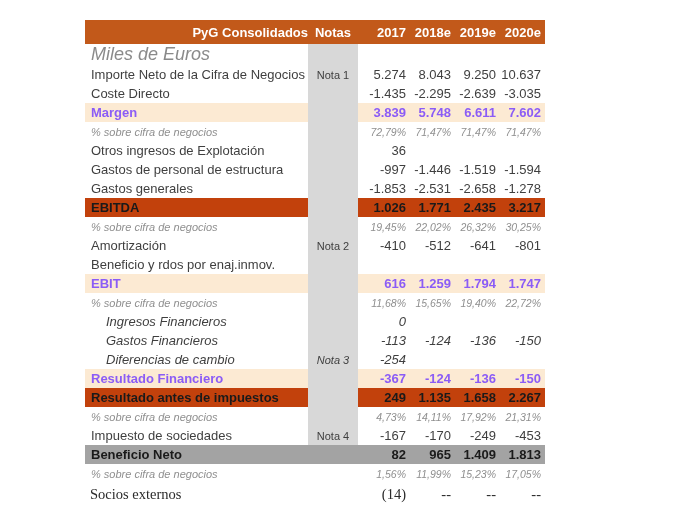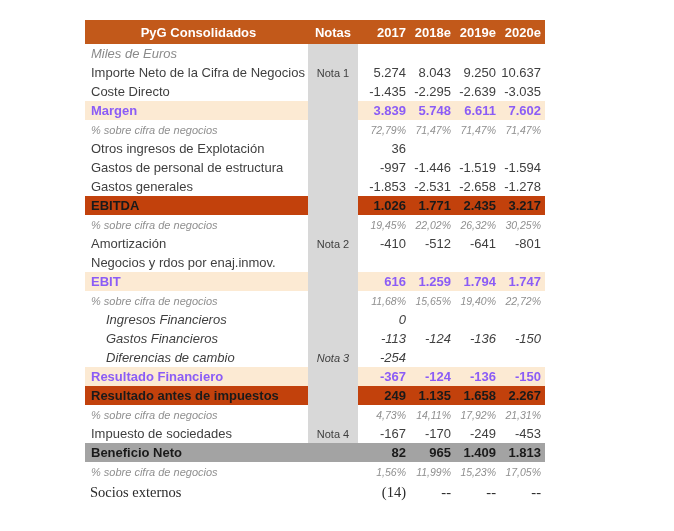--- a/index.html
+++ b/index.html
@@ -25,41 +25,41 @@
   thead th{
     background:#C2591A;
     color:#ffffff;
     font-size:13px;
     font-weight:bold;
     height:24px;
     padding:0;
     white-space:nowrap;
     overflow:hidden;
   }
-  thead th.h-label{text-align:center;padding-left:4px;}
+  thead th.h-label{text-align:right;padding-left:4px;}
   thead th.h-nota{text-align:center;}
   thead th.h-year{text-align:right;padding-right:4px;}
 
   
   td{
     height:19px;
     padding:0;
     font-size:13px;
     color:#3F3F3F;
     white-space:nowrap;
     overflow:hidden;
     vertical-align:middle;
   }
   td.lbl{text-align:left;padding-left:6px;}
   td.nota{text-align:center;font-size:11px;}
   td.val{text-align:right;padding-right:4px;}
   td.band{background:#D8D8D8;}
 
   
-  tr.r-unit td.lbl{font-style:italic;color:#8a8a8a;font-size:13px;}
+  tr.r-unit td.lbl{font-style:italic;color:#8a8a8a;font-size:18px;}
   tr.r-pct td{font-style:italic;color:#8f8f8f;font-size:10.5px;}
   tr.r-pct td.lbl{font-size:11px;}
   tr.r-cream td.lbl, tr.r-cream td.val{background:#FCEAD3;font-weight:bold;color:#8b5cf6;}
   tr.r-gold td.lbl, tr.r-gold td.val{background:#c2410c;font-weight:bold;color:#1a1a1a;}
   tr.r-goldfull td{background:#a3a3a3;font-weight:bold;color:#1a1a1a;}
   tr.r-fin td{font-style:italic;}
   tr.r-fin td.lbl{padding-left:21px;}
   tr.r-serif td{
     font-family:"Liberation Serif", serif;
     font-size:14.5px;color:#2b2b2b;height:22px;margin-left:48px;
@@ -172,21 +172,21 @@
         </tr>
         <tr class="r-normal">
           <td class="lbl">Amortización</td>
           <td class="nota band">Nota 2</td>
           <td class="val">-410</td>
           <td class="val">-512</td>
           <td class="val">-641</td>
           <td class="val">-801</td>
         </tr>
         <tr class="r-normal">
-          <td class="lbl">Negocios y rdos por enaj.inmov.</td>
+          <td class="lbl">Beneficio y rdos por enaj.inmov.</td>
           <td class="nota band"></td>
           <td class="val"></td>
           <td class="val"></td>
           <td class="val"></td>
           <td class="val"></td>
         </tr>
         <tr class="r-cream">
           <td class="lbl">EBIT</td>
           <td class="nota band"></td>
           <td class="val">616</td>

